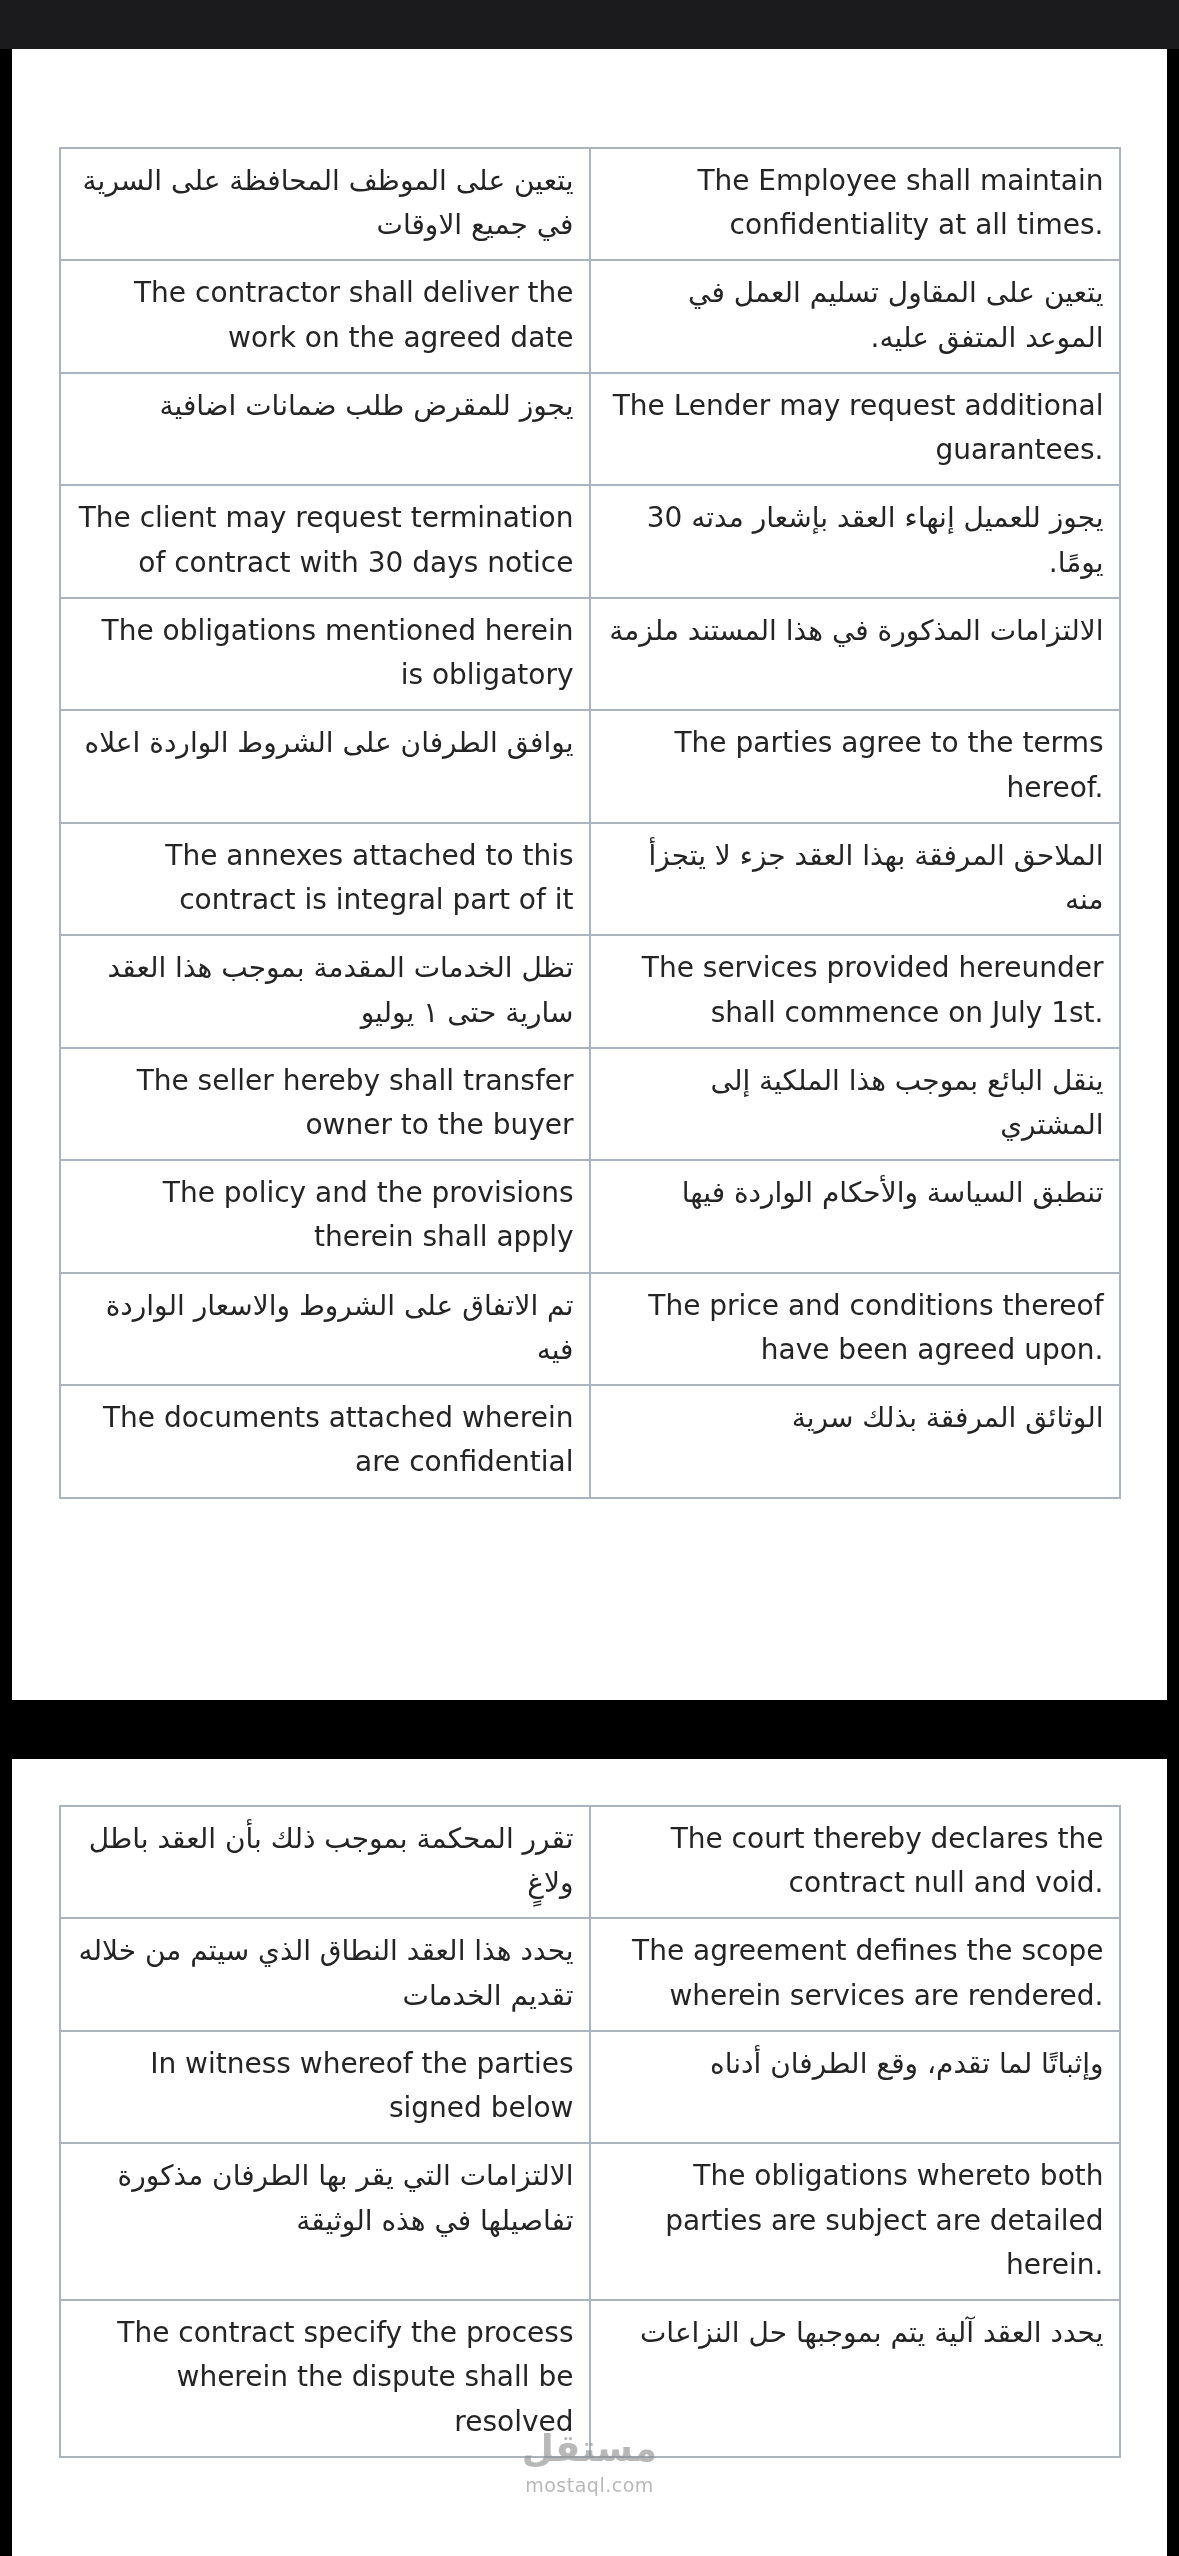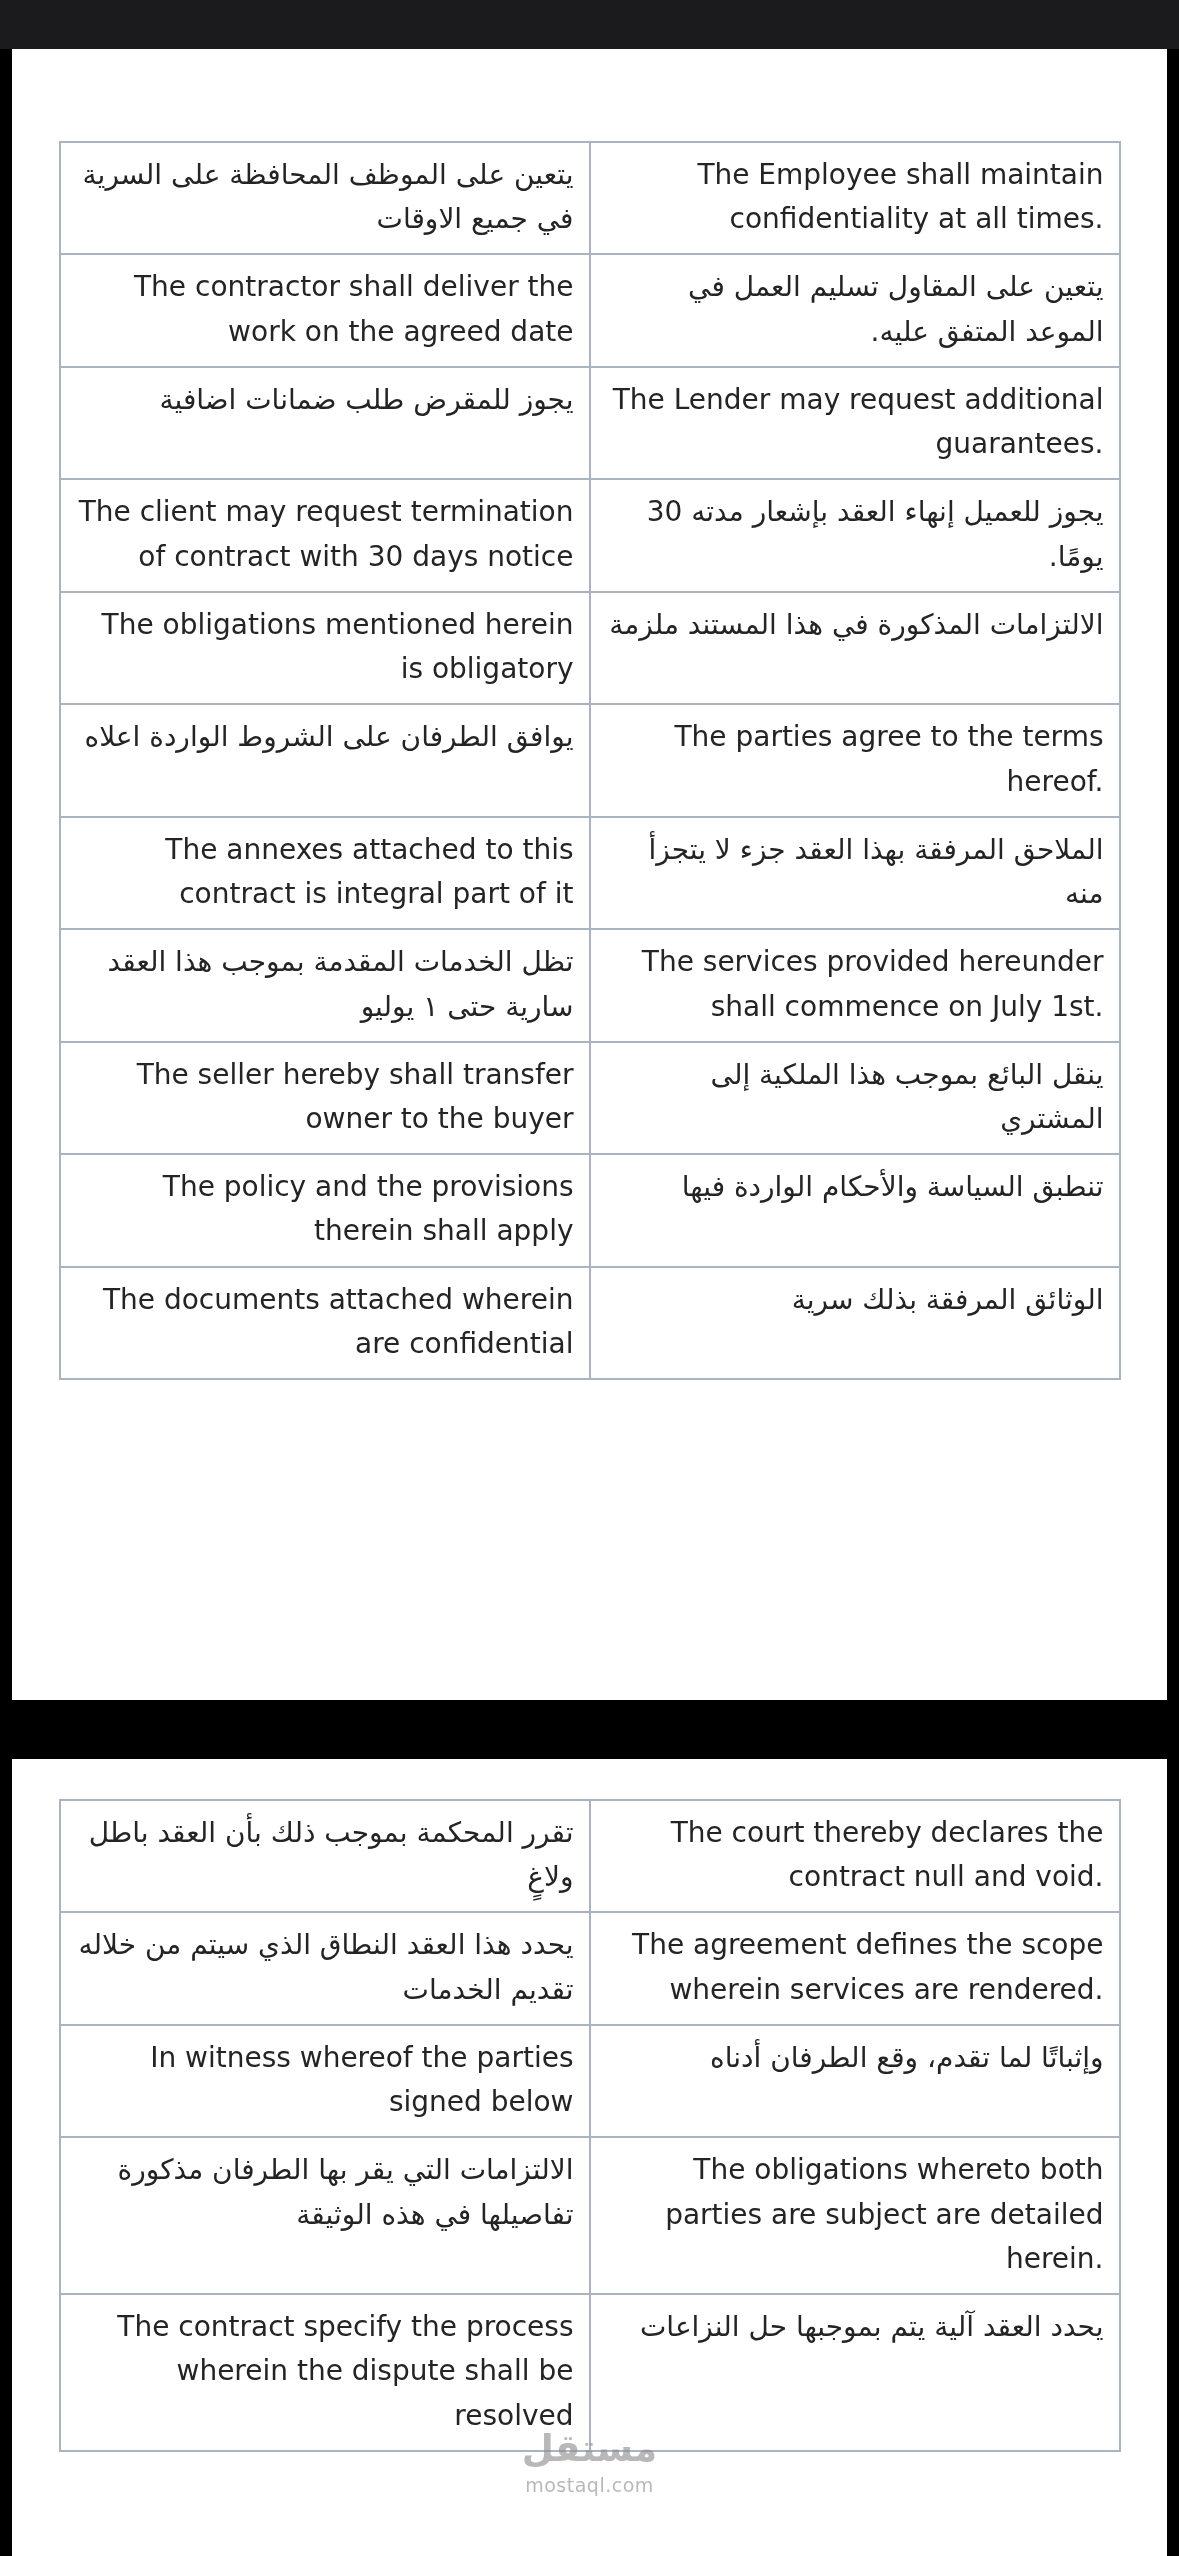--- a/index.html
+++ b/index.html
@@ -21,21 +21,21 @@
   }
   .page {
     background: var(--page, #ffffff);
     margin: 0 12px;
   }
   .page-1 { height: 1651px; padding-top: 82px; }
   .page-gap { height: 59px; background: var(--bg, #000); }
   .page-2 { height: 980px; padding-top: 30px; position: relative; }
   table.ttable {
     width: 1062px;
-    margin: 10px auto;
+    margin: 16px auto;
     border-collapse: collapse;
     table-layout: fixed;
   }
   table.ttable td {
     width: 50%;
     border: 2px solid var(--border, #aab4c0);
     vertical-align: top;
     padding: 10px 15px 12px 15px;
     font-size: 28px;
     line-height: 1.58;
@@ -101,20 +101,24 @@
           </tr>
           <tr>
             <td dir="ltr" class="align-left">The seller hereby shall transfer owner to the buyer</td>
             <td dir="rtl" class="align-right">ينقل البائع بموجب هذا الملكية إلى المشتري</td>
           </tr>
           <tr>
             <td dir="ltr" class="align-left">The policy and the provisions therein shall apply</td>
             <td dir="rtl" class="align-right">تنطبق السياسة والأحكام الواردة فيها</td>
           </tr>
           <tr>
+            <td dir="rtl" class="align-right">تم الاتفاق على الشروط والاسعار الواردة فيه</td>
+            <td dir="ltr" class="align-right">The price and conditions thereof have been agreed upon.</td>
+          </tr>
+          <tr>
             <td dir="ltr" class="align-left">The documents attached wherein are confidential</td>
             <td dir="rtl" class="align-right">الوثائق المرفقة بذلك سرية</td>
           </tr>
         </tbody>
     </table>
   </div>
 
   <div class="page-gap"></div>
 
   <div class="page page-2">

